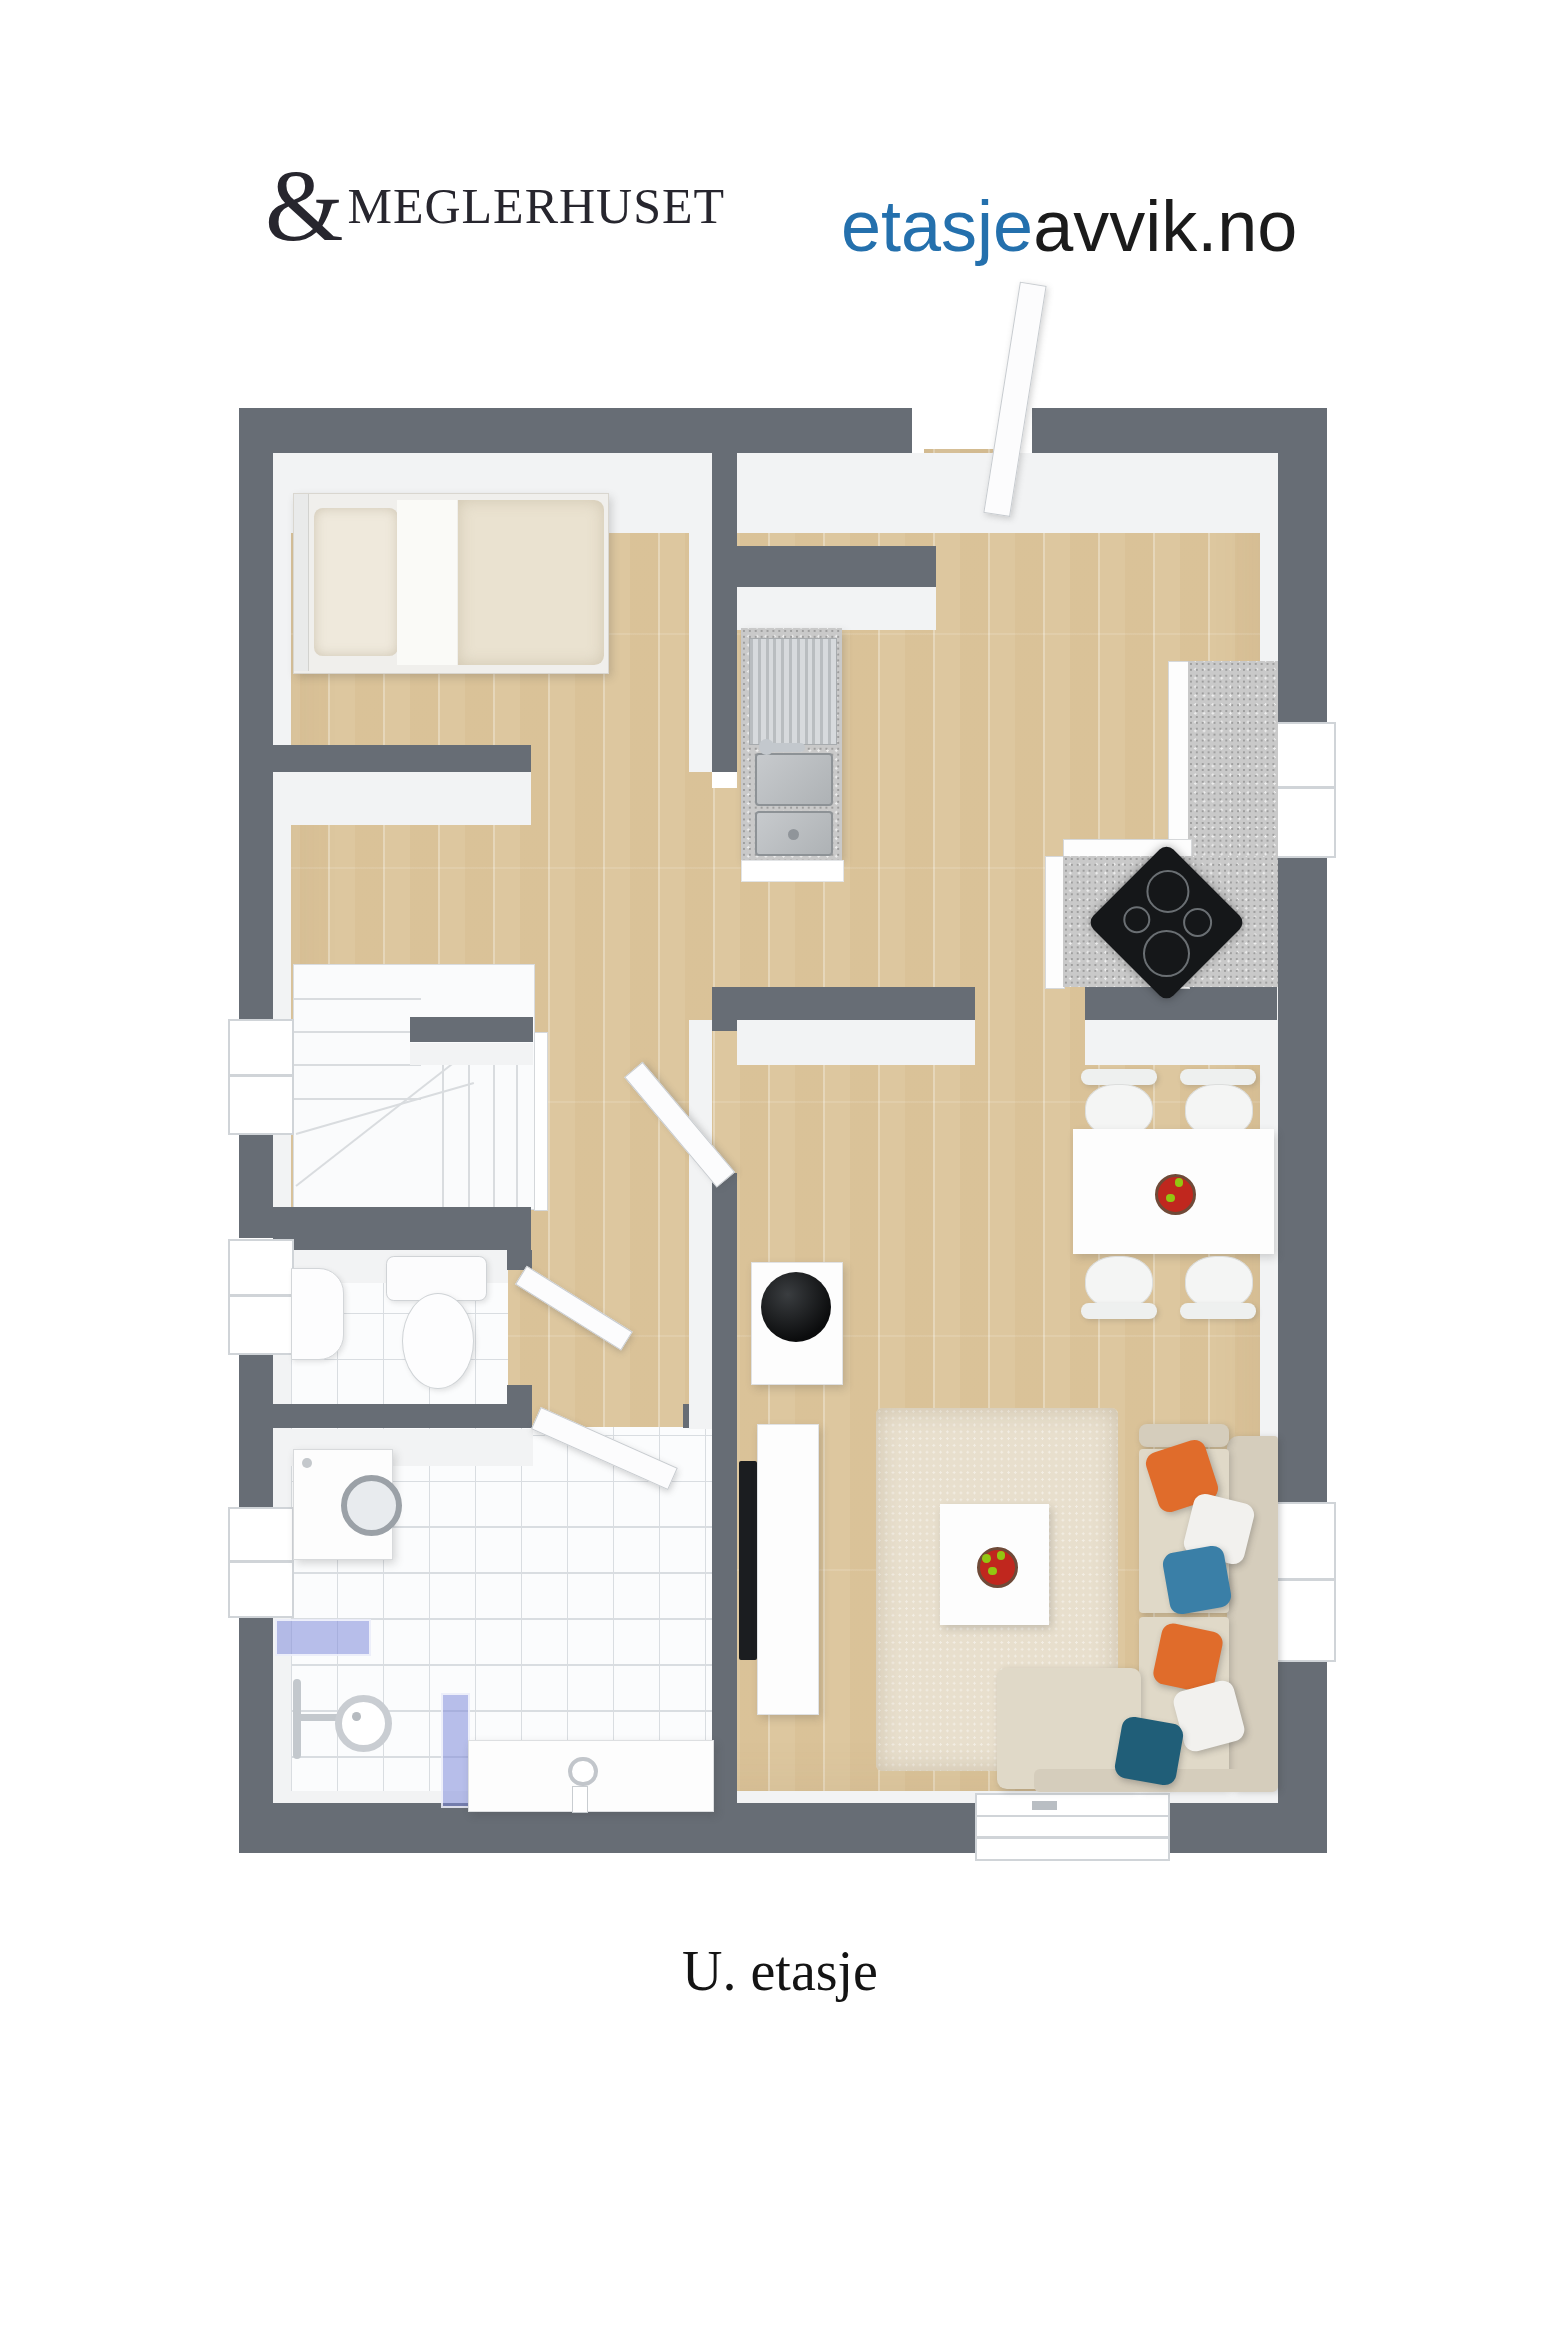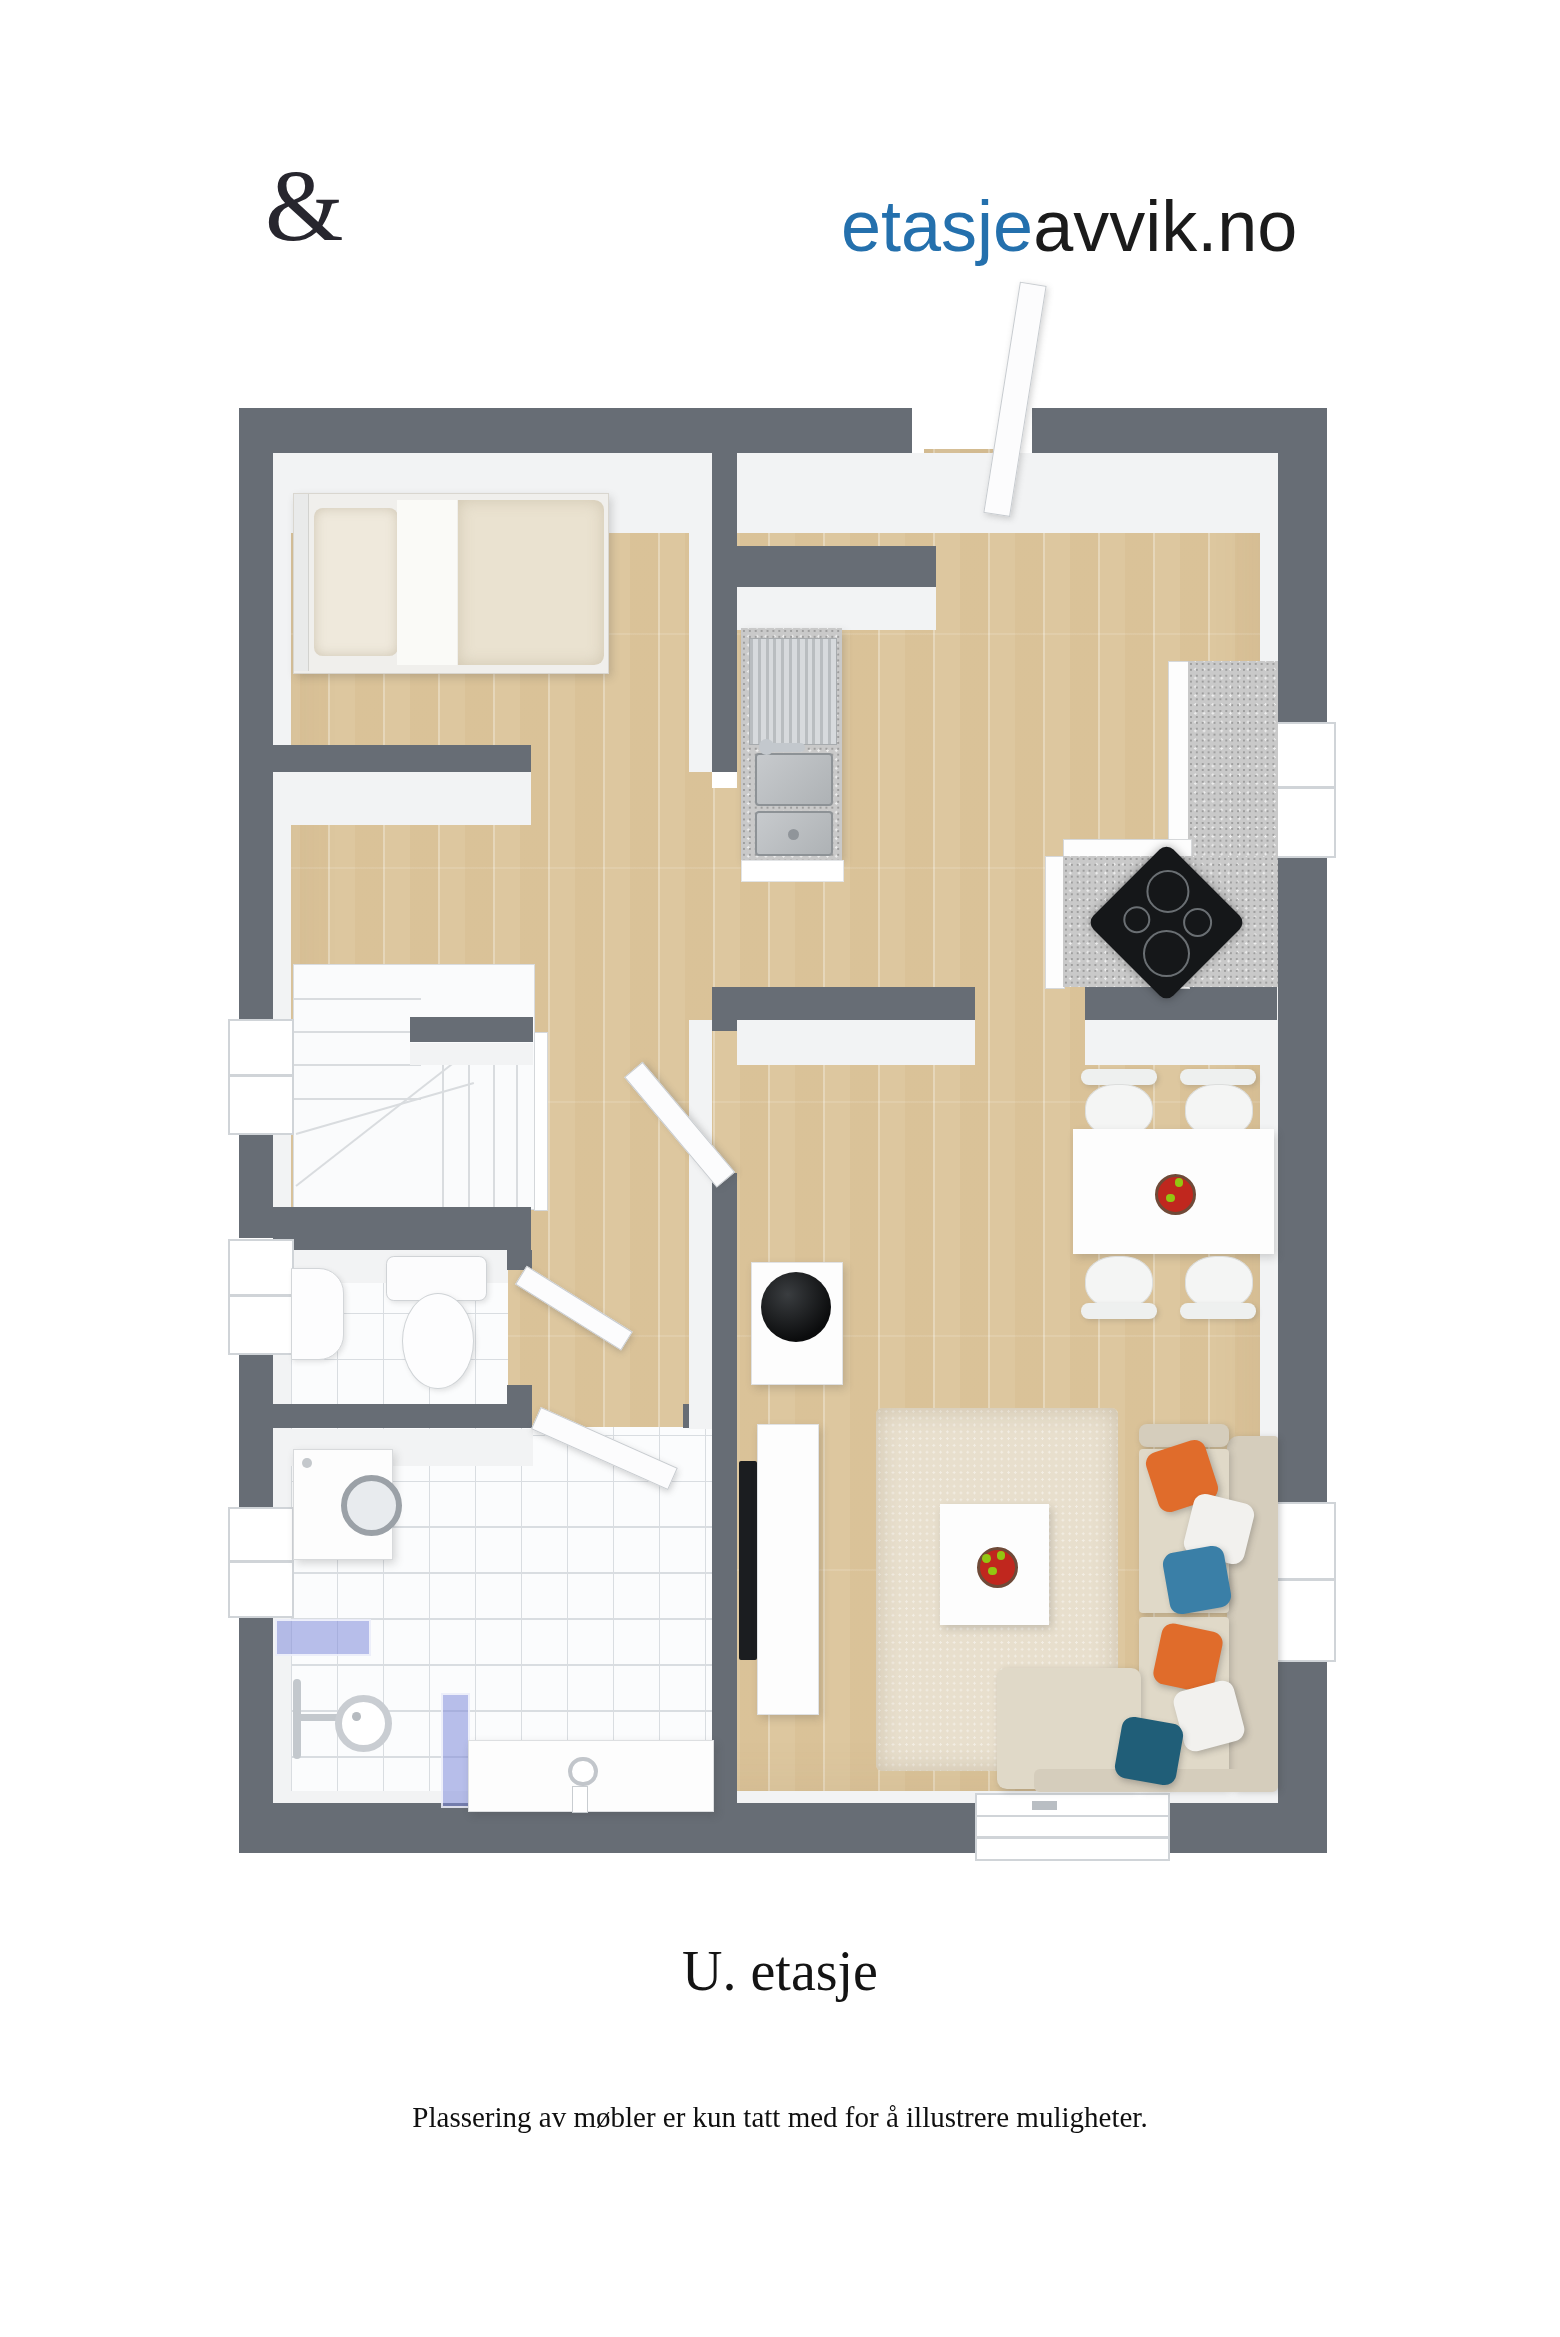--- a/index.html
+++ b/index.html
@@ -43,20 +43,21 @@
   
   .title{left:0;top:1939px;width:1560px;text-align:center;font-size:56px;color:#141414;}
   .disclaimer{left:0;top:2095px;width:1560px;text-align:center;font-size:29px;line-height:1.55;color:#101010;}
 </style>
 </head>
 <body>
 
 <div class="abs brand">
   <span class="amp">&amp;</span>
   <span class="names">
+    <span class="l1">MEGLERHUSET</span>
   </span>
 </div>
 <div class="abs credit">
   <span class="p1">etasje</span><span class="p2">avvik.no</span>
 </div>
 
 <div class="abs" style="left:0;top:0;width:1560px;height:2338px;">
 
   <div class="abs wood" style="left:273px;top:449px;width:1005px;height:1356px;"></div>
   <div class="abs tile" style="left:291px;top:1248px;width:217px;height:158px;"></div>
@@ -238,15 +239,14 @@
   <div class="abs pillow" style="left:1188px;top:1498px;background:#f2f1ee;transform:rotate(14deg);"></div>
   <div class="abs pillow" style="left:1166px;top:1549px;background:var(--teal);transform:rotate(-10deg);"></div>
   <div class="abs pillow" style="left:1157px;top:1627px;background:var(--orange);transform:rotate(12deg);"></div>
   <div class="abs pillow" style="left:1178px;top:1685px;background:#f2f1ee;transform:rotate(-15deg);"></div>
   <div class="abs pillow" style="left:1118px;top:1720px;background:var(--darkteal);transform:rotate(10deg);"></div>
 
 </div>
 
 <div class="abs title">U. etasje</div>
 <div class="abs disclaimer">
-  <div>Plassering av møbler er kun tatt med for å illustrere muligheter.</div>
 </div>
 
 
 </body></html>

